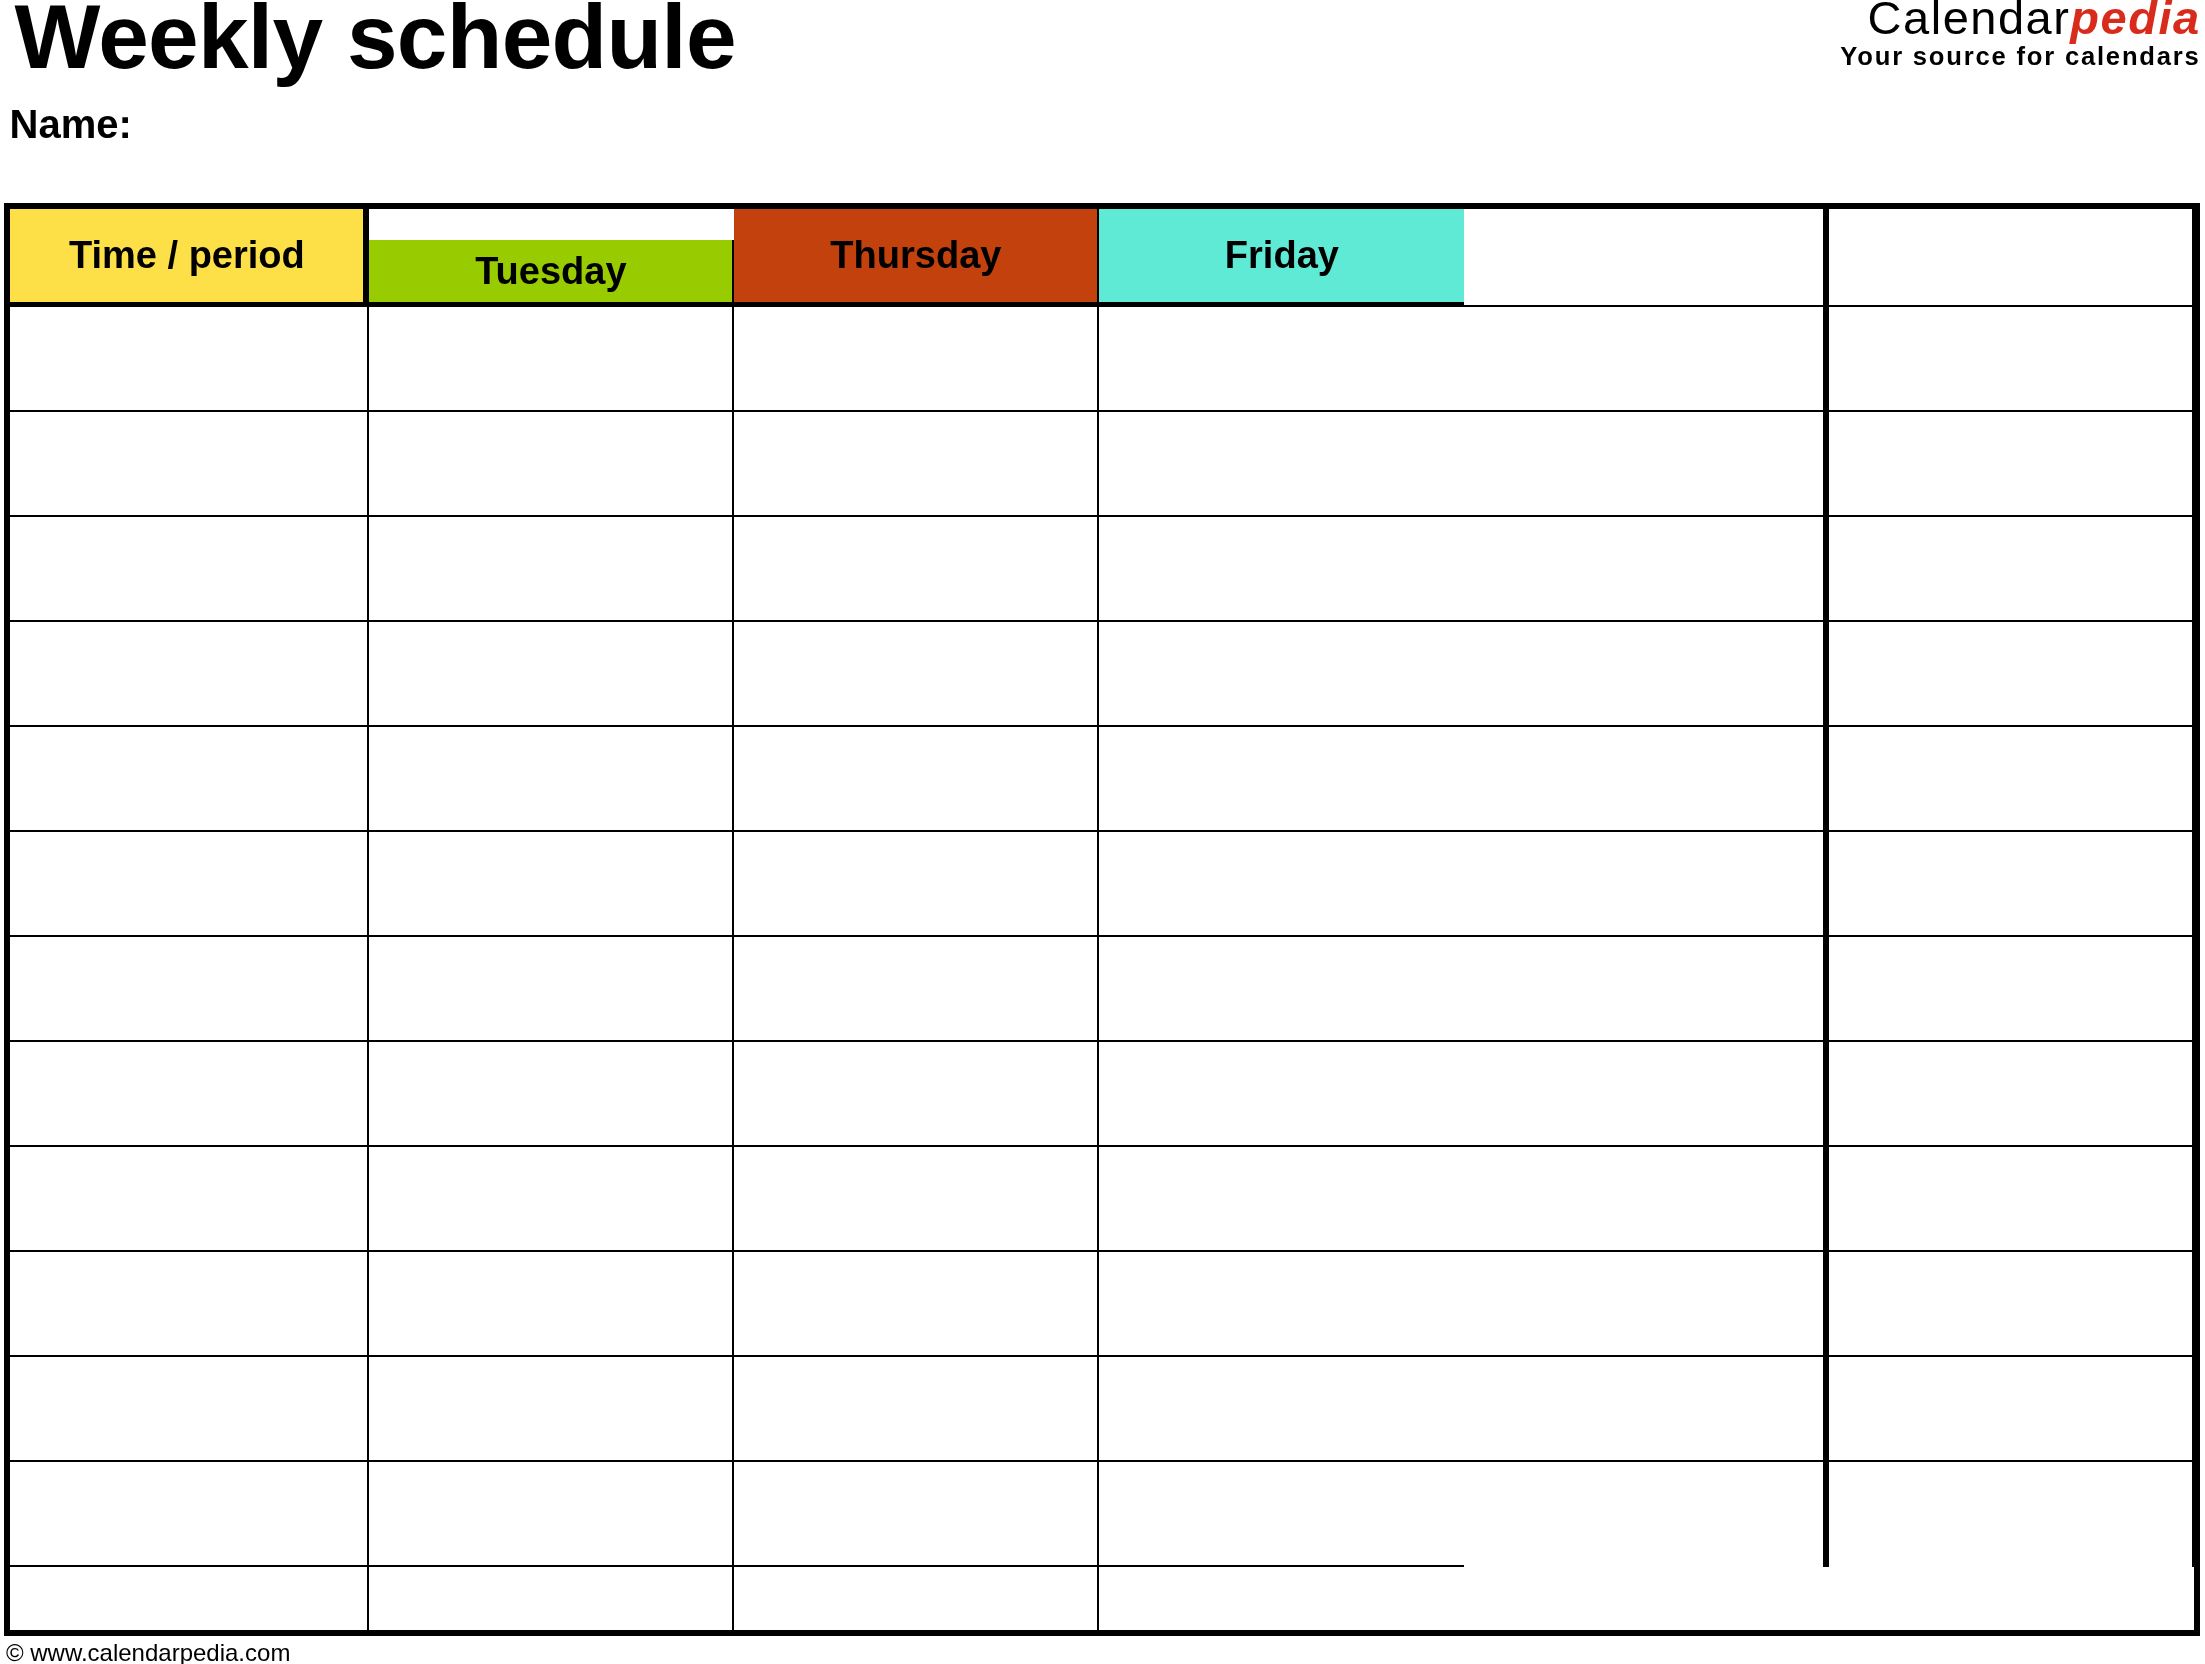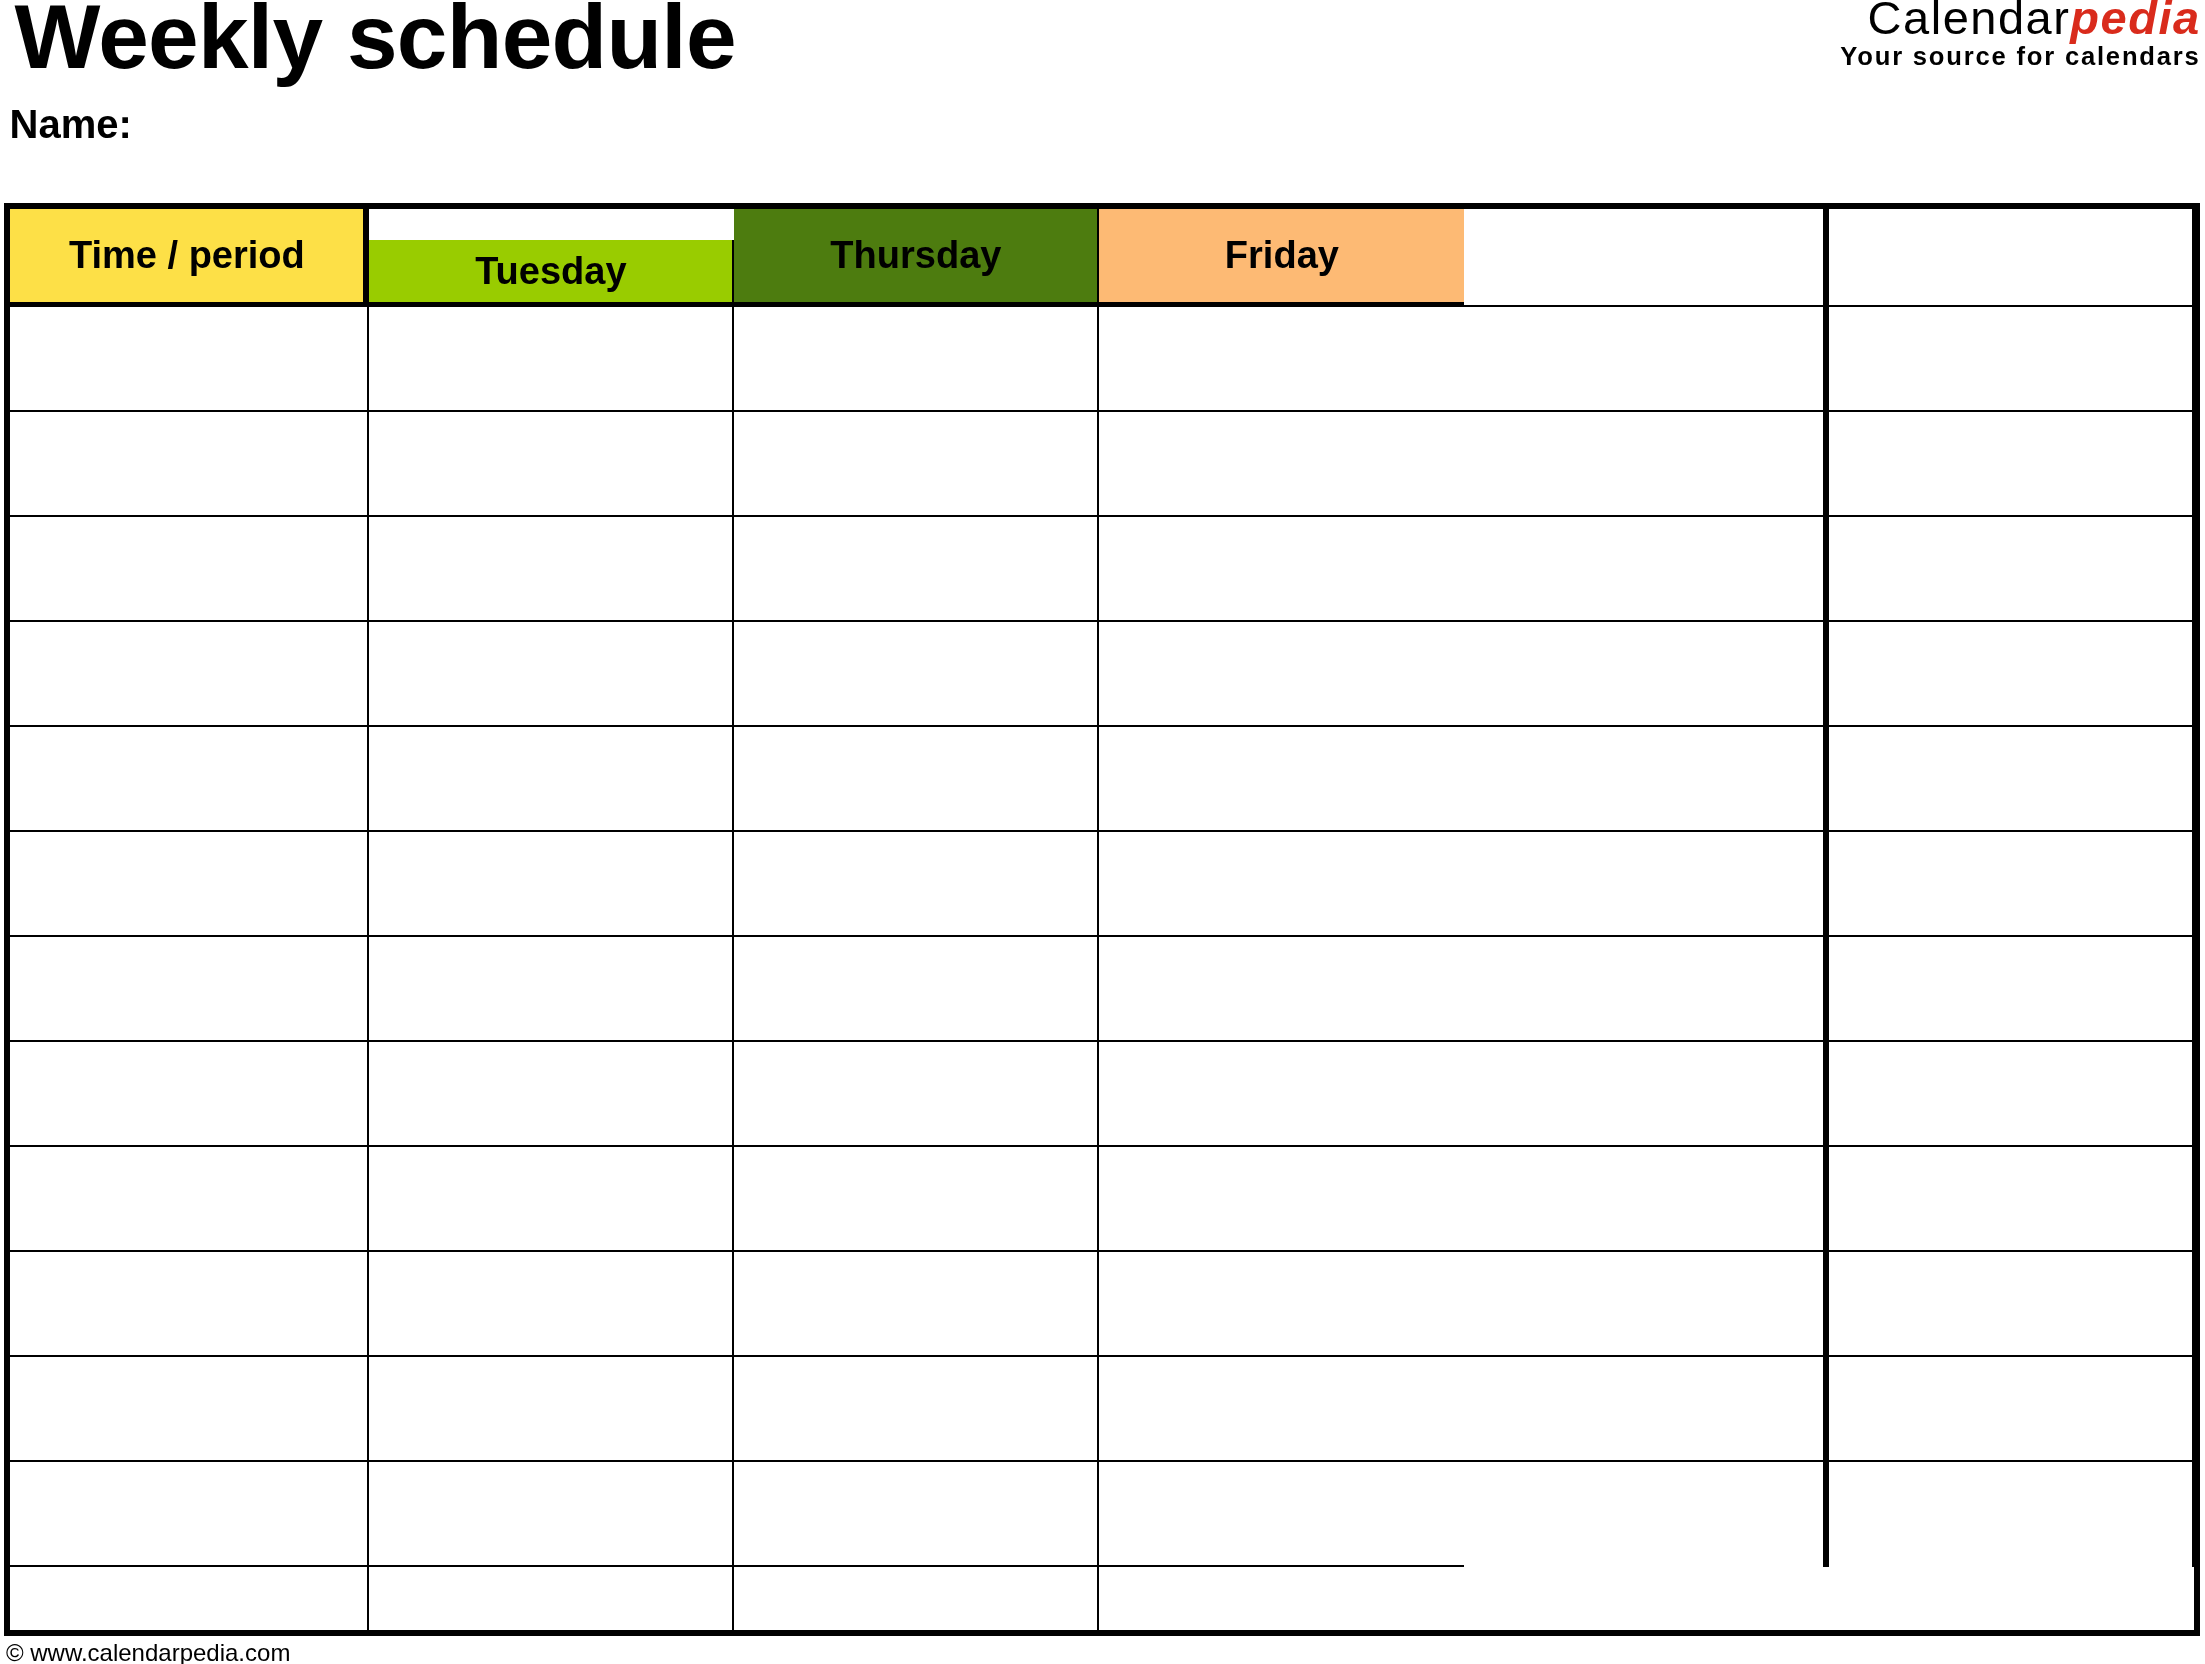--- a/index.html
+++ b/index.html
@@ -105,22 +105,22 @@
   <div class="name-label">Name:</div>
 
   <div class="logo">
     <div class="logo-line1"><span class="brand-black">Calendar</span><span class="brand-red" style="color: rgb(217, 43, 28);">pedia</span></div>
     <div class="logo-tagline">Your source for calendars</div>
   </div>
 
   <div class="schedule-table" id="schedule-table">
       <div class="cell header col-first" style="background: #fde047;">Time / period</div>
       <div class="cell header" style="background: rgb(153, 204, 0); margin-top: 31px;">Tuesday</div>
-      <div class="cell header" style="background: #4d7c0f;">Thursday</div>
-      <div class="cell header col-last" style="background: #fdba74;">Friday</div>
+      <div class="cell header" style="background: #c2410c;">Thursday</div>
+      <div class="cell header col-last" style="background: #5eead4;">Friday</div>
       <div class="cell col-first"></div>
       <div class="cell "></div>
       <div class="cell "></div>
       <div class="cell "></div>
       <div class="cell "></div>
       <div class="cell col-last"></div>
       <div class="cell col-first"></div>
       <div class="cell "></div>
       <div class="cell "></div>
       <div class="cell "></div>

